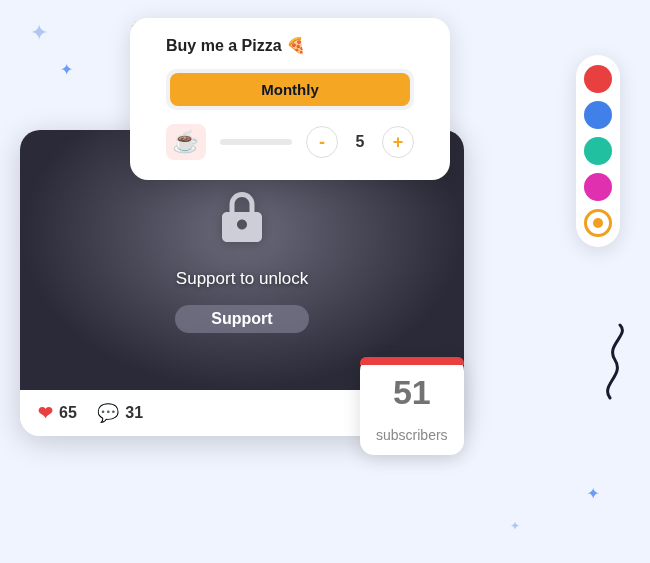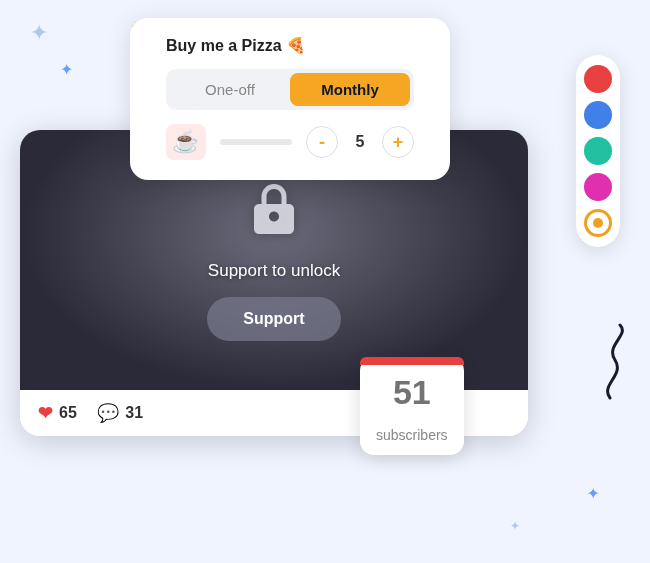--- a/index.html
+++ b/index.html
@@ -166,21 +166,21 @@
       right: 15px;
       top: 320px;
       z-index: 5;
     }
 
     
     .main-card {
       position: absolute;
       top: 130px;
       left: 20px;
-      width: 508px;
+      width: 444px;
       background: white;
       border-radius: 20px;
       box-shadow: 0 6px 30px rgba(0,0,0,0.18);
       overflow: hidden;
       z-index: 15;
     }
     .video-area {
       position: relative;
       width: 100%;
       height: 260px;
@@ -206,21 +206,21 @@
       font-size: 17px;
       font-weight: 500;
       margin-bottom: 16px;
       text-shadow: 0 1px 4px rgba(0,0,0,0.5);
     }
     .support-btn {
       background: rgba(120,120,140,0.75);
       color: white;
       border: none;
       border-radius: 24px;
-      padding: 13px 36px;
+      padding: 5px 36px;
       font-size: 16px;
       font-weight: 600;
       cursor: pointer;
       backdrop-filter: blur(4px);
     }
     .card-footer {
       display: flex;
       align-items: center;
       padding: 12px 18px;
       gap: 20px;
@@ -283,21 +283,20 @@
     <div class="color-dot red"></div>
     <div class="color-dot blue"></div>
     <div class="color-dot teal"></div>
     <div class="color-dot pink"></div>
     <div class="color-dot orange"></div>
   </div>
 
   <div class="pizza-card">
     <div class="pizza-card-title">Buy me a Pizza 🍕</div>
     <div class="pizza-tab-row">
-      <div class="pizza-tab inactive">One-off</div>
       <div class="pizza-tab active">Monthly</div>
     </div>
     <div class="pizza-quantity-row">
       <div class="coffee-icon">
         <span>☕</span>
       </div>
       <div class="qty-slider"></div>
       <div class="qty-btn">-</div>
       <div class="qty-value">5</div>
       <div class="qty-btn">+</div>

